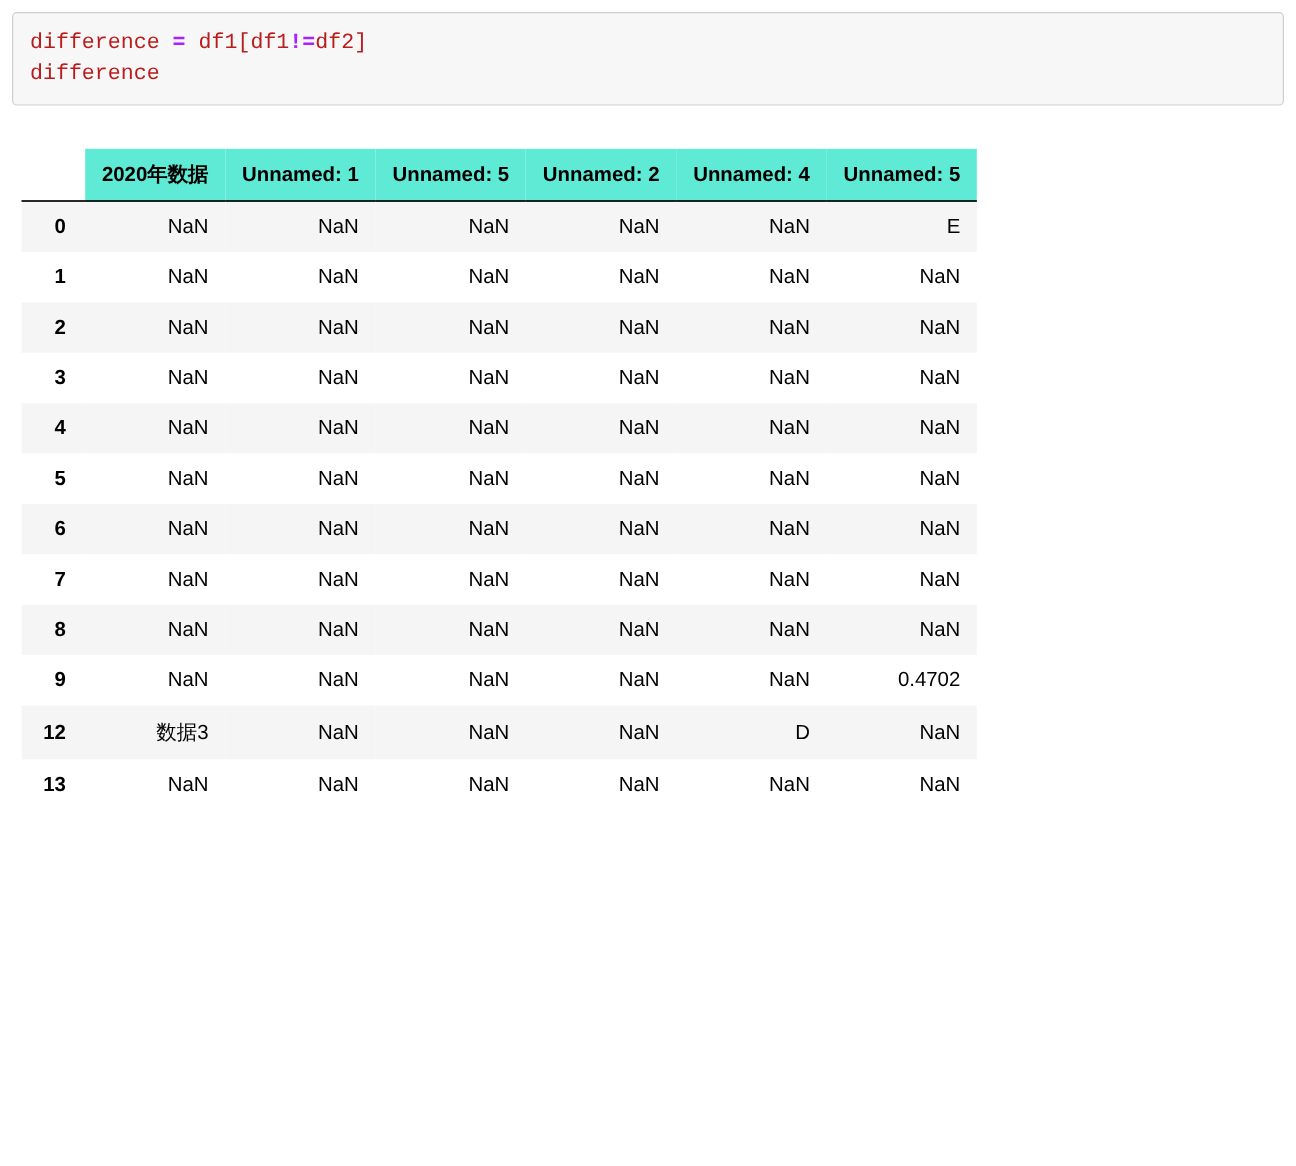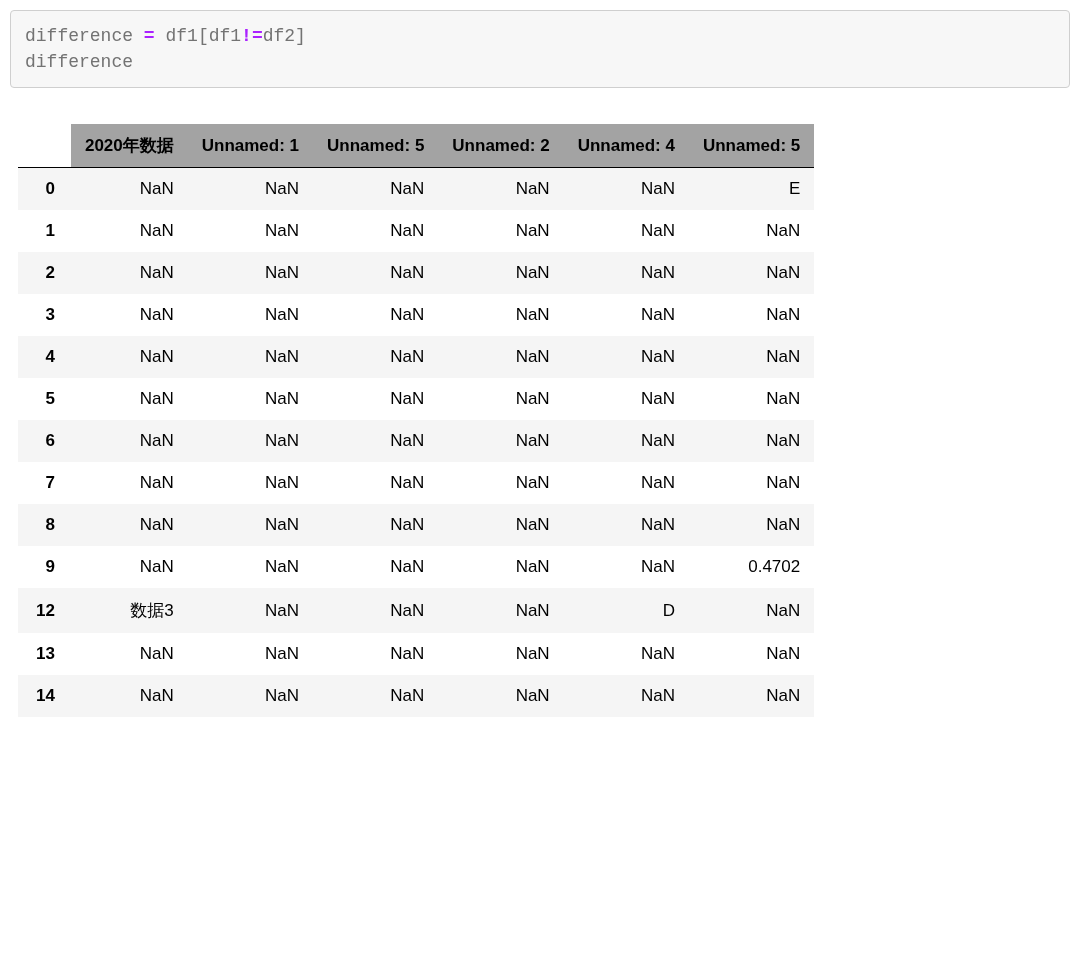--- a/index.html
+++ b/index.html
@@ -17,37 +17,37 @@
     border: 1px solid #cfcfcf;
     border-radius: 4px;
     padding: 12px 14px;
     font-family: "SFMono-Regular", Menlo, Consolas, "Courier New", monospace;
     font-size: 18px;
     line-height: 1.45;
     white-space: pre;
     color: #000;
   }
   .tok-op  { color: #aa22ff; font-weight: 600; }
-  .tok-id  { color: #737373; }
+  .tok-id  { color: #b91c1c; }
 
   .output {
     margin-top: 36px;
     margin-left: 8px;
   }
 
   table.dataframe {
     border-collapse: collapse;
     font-size: 17px;
   }
   table.dataframe thead th {
     text-align: right;
     font-weight: 700;
     padding: 10px 14px;
     border-bottom: 1.5px solid #000;
-    background: #a3a3a3;
+    background: #5eead4;
     white-space: nowrap;
   }
   table.dataframe thead th.corner {
     border-bottom: 1.5px solid #000;
     background: #fff;
   }
   table.dataframe tbody th {
     text-align: right;
     font-weight: 700;
     padding: 11px 16px 11px 18px;
@@ -198,24 +198,15 @@
         </tr>
         <tr class="odd">
           <th>13</th>
           <td>NaN</td>
           <td>NaN</td>
           <td>NaN</td>
           <td>NaN</td>
           <td>NaN</td>
           <td>NaN</td>
         </tr>
-        <tr class="even">
-          <th>14</th>
-          <td>NaN</td>
-          <td>NaN</td>
-          <td>NaN</td>
-          <td>NaN</td>
-          <td>NaN</td>
-          <td>NaN</td>
-        </tr>
       </tbody>
   </table>
 </div>
 
 </body></html>

